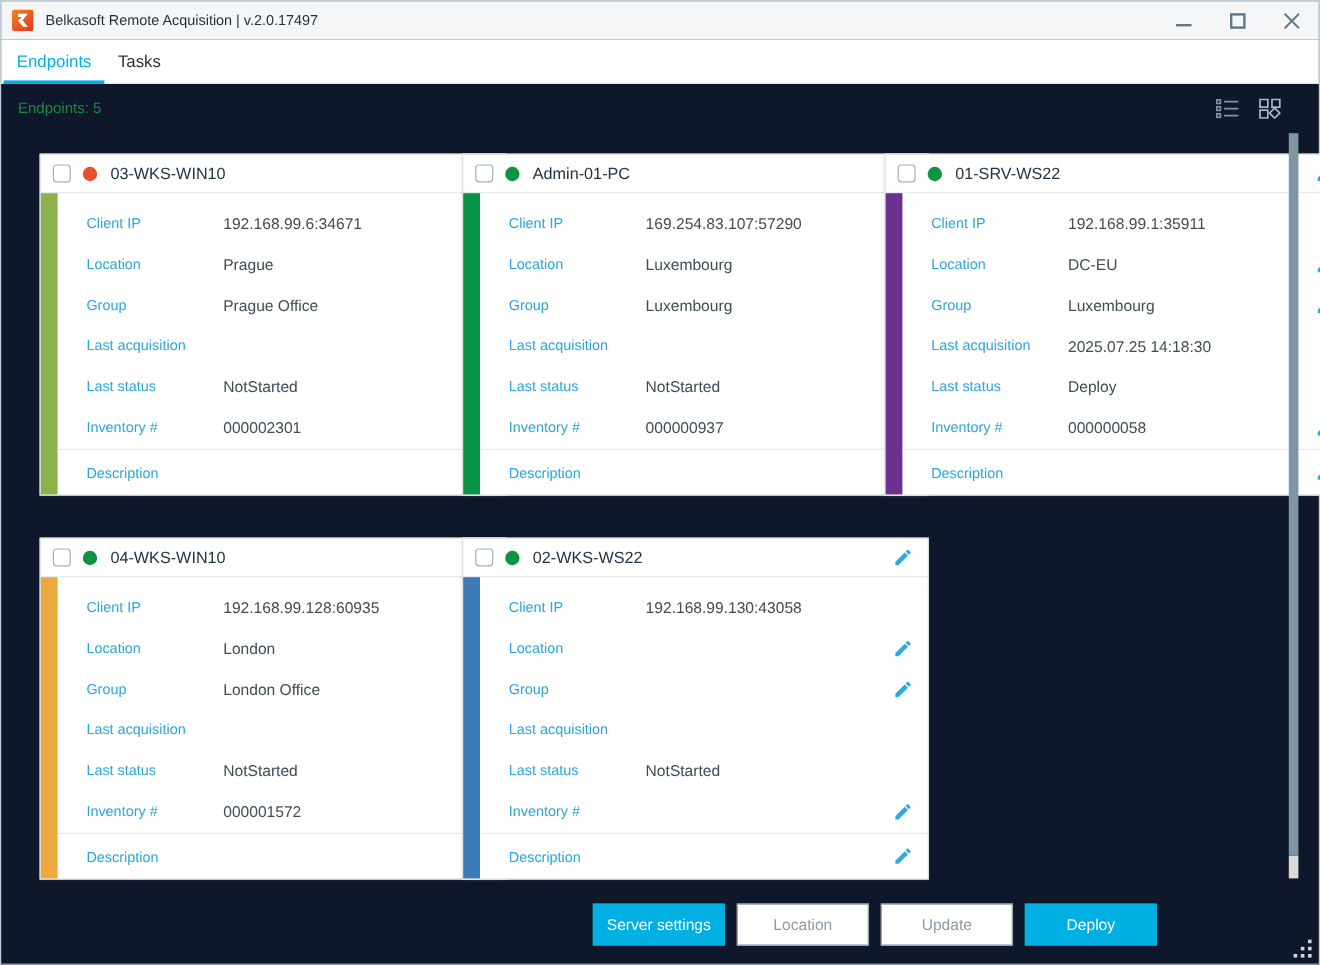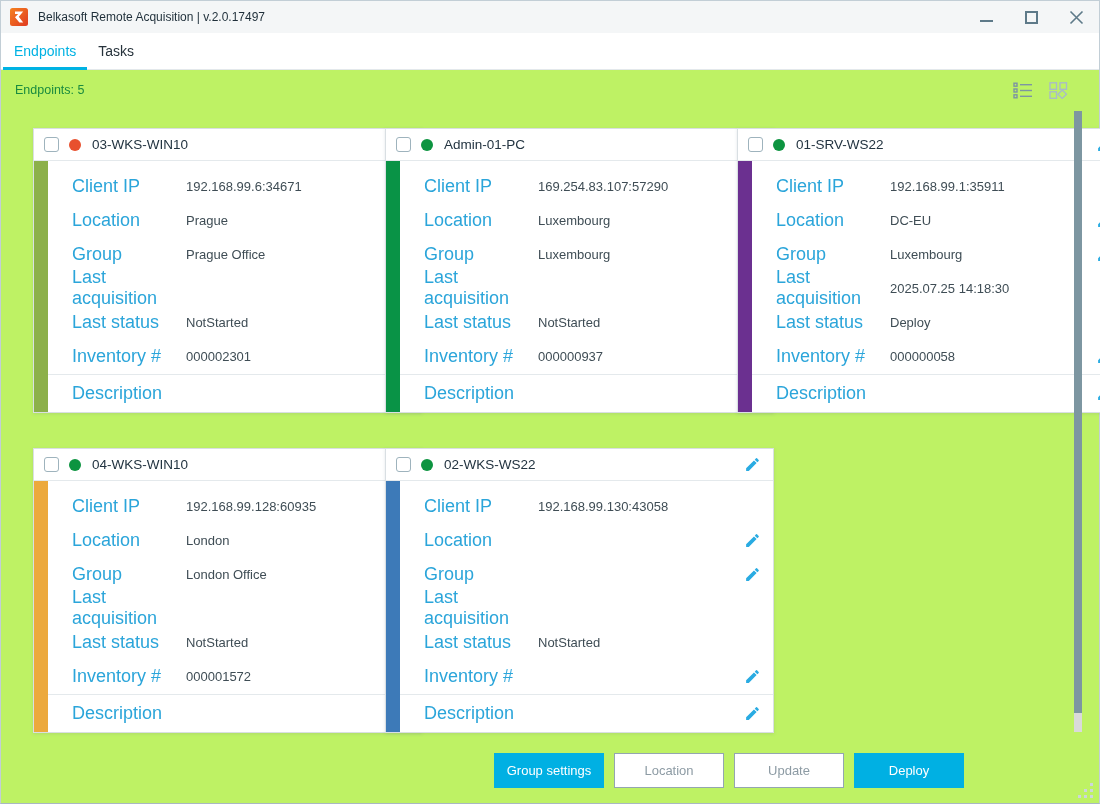--- a/index.html
+++ b/index.html
@@ -2,21 +2,21 @@
 <html><head>
 <meta charset="utf-8">
 <style>
   * { box-sizing: border-box; margin: 0; padding: 0; }
   html,body { width:1100px; height:804px; }
   body {
     font-family: "Liberation Sans", sans-serif;
     background:#fff; position:relative; overflow:hidden;
     color:#3f4d55;
   }
-  .window { position:absolute; inset:0; border:1px solid #c2ced6; border-bottom:1px solid #a9b8c2; background:#bef264; }
+  .window { position:absolute; inset:0; border:1px solid #c2ced6; border-bottom:1px solid #a9b8c2; background:#0f172a; }
 
   
   .titlebar { position:absolute; top:0; left:0; right:0; height:32px; background:#f4f6f7; display:flex; align-items:center; padding-left:9px; }
   .logo { width:18px; height:18px; margin-right:10px; flex:0 0 auto; }
   .title-text { font-size:12px; color:#1f2f3a; }
   .win-controls { margin-left:auto; display:flex; align-items:center; height:100%; }
   .win-btn { width:45px; height:100%; display:flex; align-items:center; justify-content:center; color:#5e7a89; cursor:default; }
   .min-glyph { width:13px; height:2px; background:#5e7a89; margin-top:8px; }
   .max-glyph { width:13px; height:13px; border:2px solid #5e7a89; }
 
@@ -36,21 +36,21 @@
   .card { width:389px; height:285px; background:#fff; border:1px solid #d9dfe3; box-shadow:0 1px 3px rgba(100,120,135,.18); display:flex; flex-direction:column; }
   .card-header { height:32px; flex:0 0 32px; display:flex; align-items:center; padding:0 12px 0 10px; border-bottom:1px solid #e4e9ec; }
   .checkbox { width:15px; height:15px; border:1px solid #9eb3bd; border-radius:3px; background:#fff; flex:0 0 auto; cursor:pointer; }
   .dot { width:12px; height:12px; border-radius:50%; margin-left:10px; flex:0 0 auto; }
   .card-name { font-size:13.5px; color:#233441; margin-left:11px; }
   .edit-btn { margin-left:auto; width:17px; height:17px; cursor:pointer; flex:0 0 auto; }
   .card-body { flex:1; display:flex; min-height:0; }
   .stripe { width:14px; flex:0 0 14px; }
   .fields { flex:1; display:flex; flex-direction:column; padding-top:8px; min-width:0; }
   .frow { height:34px; flex:0 0 34px; display:flex; align-items:center; padding:0 12px 0 24px; }
-  .flabel { width:114px; flex:0 0 114px; font-size:18px; color:#2ba5da; }
+  .flabel { width:114px; flex:0 0 114px; font-size:12px; color:#2ba5da; }
   .fvalue { flex:1; font-size:13px; color:#3f4d55; white-space:nowrap; }
   .desc-row { margin-top:auto; border-top:1px solid #e4e9ec; height:38px; flex:0 0 38px; display:flex; align-items:center; padding:0 12px 0 24px; }
 
   
   .footer { position:absolute; left:493px; top:752px; display:flex; gap:10px; }
   .btn { width:110px; height:35px; font-family:"Liberation Sans",sans-serif; font-size:13px; display:flex; align-items:center; justify-content:center; cursor:pointer; }
   .btn.primary { background:#00b0e3; color:#fff; border:1px solid #00b0e3; }
   .btn.secondary { background:#fff; color:#8d9ba4; border:1px solid #94a6b0; }
 
   
@@ -402,21 +402,21 @@
                 <use href="#pencil"></use>
               </svg>
             </div>
         </div>
       </div>
     </div>
 
   </div>
 
   <div class="footer">
-    <button class="btn primary">Group settings</button>
+    <button class="btn primary">Server settings</button>
     <button class="btn secondary">Location</button>
     <button class="btn secondary">Update</button>
     <button class="btn primary">Deploy</button>
   </div>
 
   <div class="scroll-tail"></div>
   <div class="scroll-thumb"></div>
 
   <div class="resize-grip">
     <i style="right:0;bottom:0"></i>

